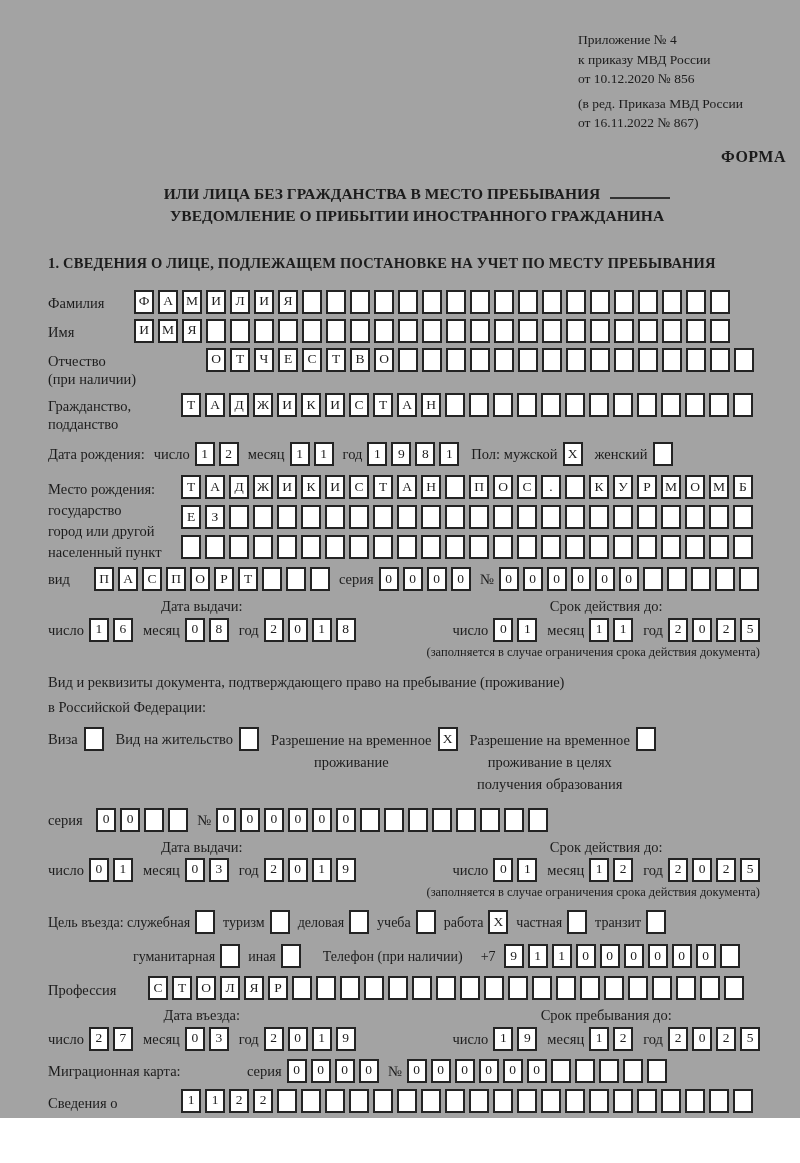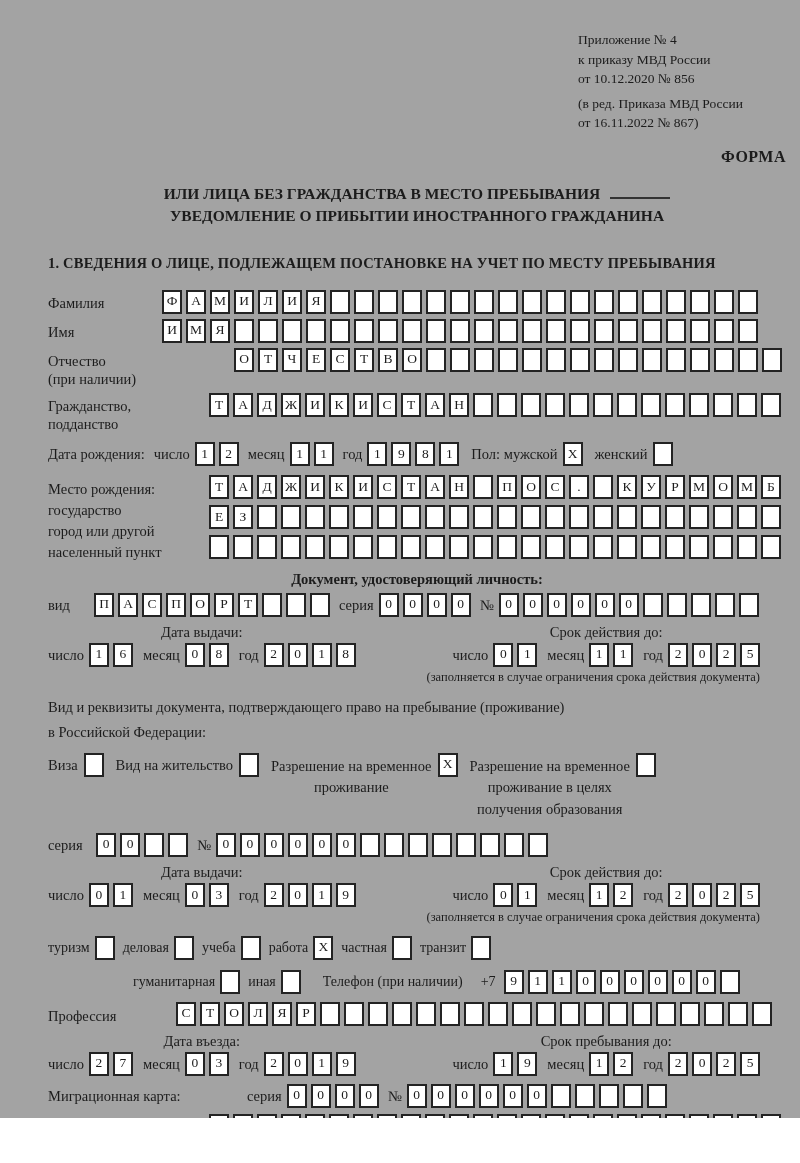--- a/index.html
+++ b/index.html
@@ -10,21 +10,21 @@
     font-size:14.5px;line-height:1.25;
   }
   
   .annex{margin-left:530px;font-size:13.5px;line-height:1.45;}
   .annex .sub{margin-top:5px;}
   .form-word{text-align:right;font-weight:bold;font-size:16px;margin-top:14px;letter-spacing:.5px;}
   .title{text-align:center;font-weight:bold;font-size:15.5px;margin-top:16px;line-height:1.45;}
   .title-underline{display:inline-block;width:60px;border-bottom:2px solid #333;margin-left:10px;}
   .section1{font-weight:bold;font-size:14.5px;margin-top:26px;letter-spacing:.2px;}
   
-  .frow{display:flex;align-items:flex-start;margin-top:5px;gap:28px;}
+  .frow{display:flex;align-items:flex-start;margin-top:5px;}
   .flabel{flex:0 0 86px;padding-top:4px;}
   .ml{white-space:pre-line;}
   .boxes{display:inline-flex;gap:4px;flex-wrap:nowrap;}
   .cell{
     box-sizing:border-box;width:20px;height:24px;border:2px solid #232323;
     display:inline-flex;align-items:center;justify-content:center;
     font-size:13.5px;background:#fff;flex:0 0 auto;
   }
   .rows{display:flex;flex-direction:column;gap:6px;}
   .inline{display:flex;align-items:center;}
@@ -305,21 +305,20 @@
           <span class="cell"></span>
           <span class="cell"></span>
           <span class="cell"></span>
           <span class="cell"></span>
           <span class="cell"></span>
           <span class="cell"></span>
         </div>
     </div>
   </div>
 
-  <div class="center-head">Документ, удостоверяющий личность:</div>
 
   <div class="inline" style="margin-top:4px;">
     <span style="flex:0 0 46px;">вид</span>
     <span class="boxes">
         <span class="cell">П</span>
         <span class="cell">А</span>
         <span class="cell">С</span>
         <span class="cell">П</span>
         <span class="cell">О</span>
         <span class="cell">Р</span>
@@ -503,20 +502,26 @@
             <span class="cell">0</span>
             <span class="cell">2</span>
             <span class="cell">5</span>
           </span>
       </div>
     </div>
   </div>
   <div class="dnote">(заполняется в случае ограничения срока действия документа)</div>
 
   <div class="purpose">
+    <div class="pair">
+      <span>Цель въезда: служебная</span>
+      <span class="boxes">
+          <span class="cell"></span>
+        </span>
+    </div>
     <div class="pair">
       <span>туризм</span>
       <span class="boxes">
           <span class="cell"></span>
         </span>
     </div>
     <div class="pair">
       <span>деловая</span>
       <span class="boxes">
           <span class="cell"></span>

